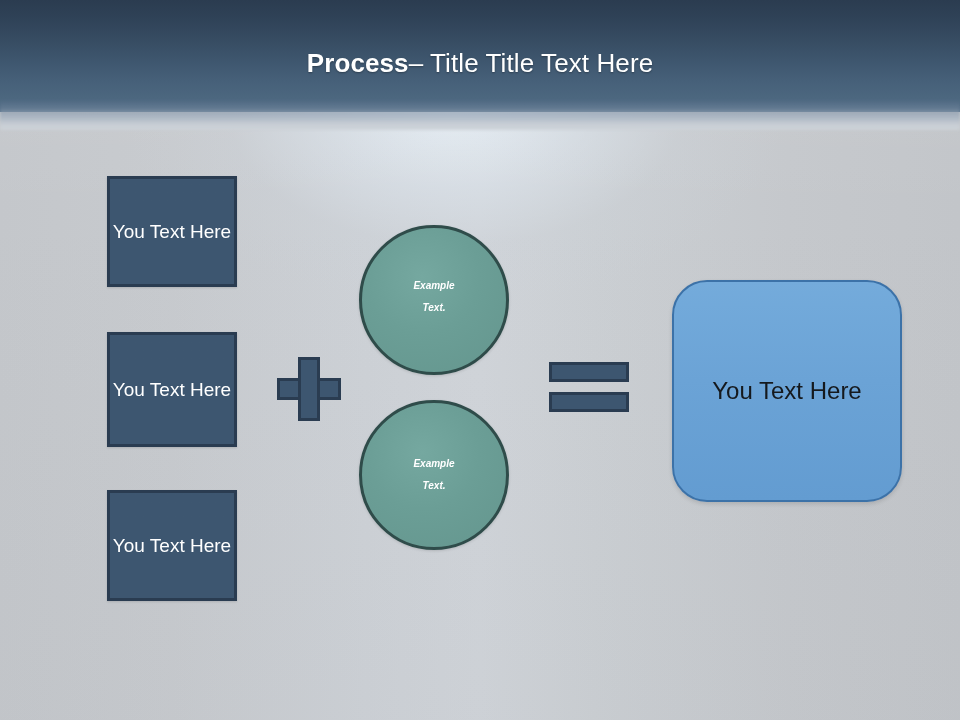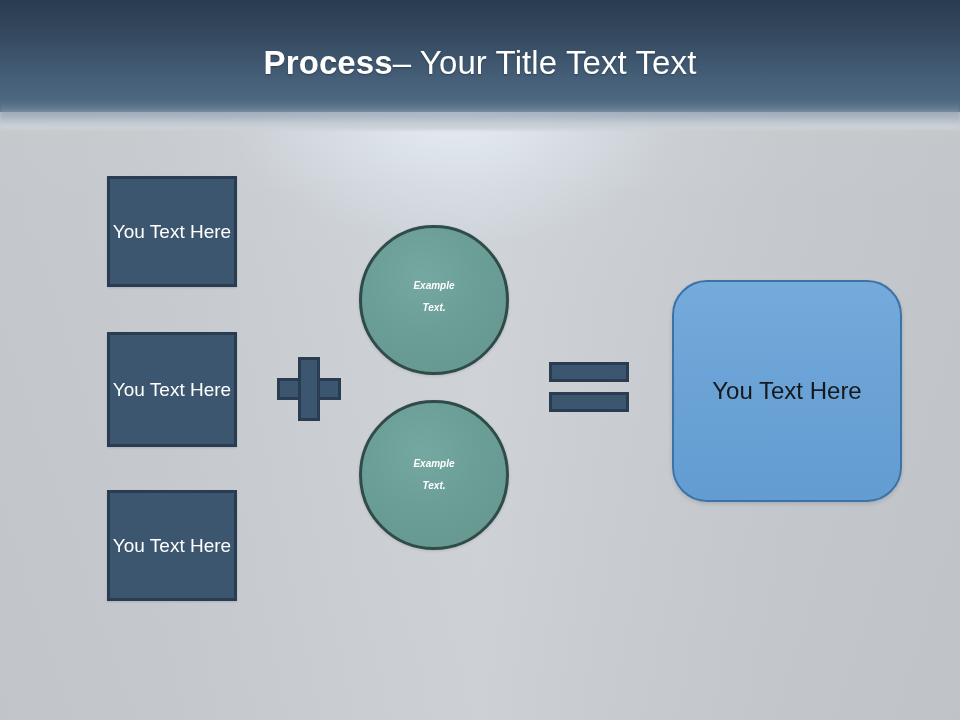--- a/index.html
+++ b/index.html
@@ -91,21 +91,21 @@
   .title {
     position: absolute;
     top: 0; left: 0;
     width: 960px;
     height: 112px;
     display: flex;
     align-items: center;
     justify-content: center;
     padding-top: 14px;
     color: #ffffff;
-    font-size: 33px;
+    font-size: 26px;
     letter-spacing: 0.1px;
     white-space: nowrap;
     text-shadow: 0 1px 2px rgba(0,0,0,0.30);
   }
   .title .bold { font-weight: bold; }
   .title .rest { font-weight: normal; }
 
   
   .ibox {
     position: absolute;
@@ -216,21 +216,21 @@
 
   <div class="bg-base"></div>
   <div class="bg-glow"></div>
   <div class="bg-vert-soft"></div>
 
   <div class="header"></div>
   <div class="header-fade"></div>
 
   <div class="title">
     <span class="bold">Process</span>
-      <span class="rest"> – Your Title Text Text</span>
+      <span class="rest"> – Title Title Text Here</span>
   </div>
 
   <div class="ibox ibox-1">
     <span>You Text Here</span>
   </div>
   <div class="ibox ibox-2">
     <span>You Text Here</span>
   </div>
   <div class="ibox ibox-3">
     <span>You Text Here</span>

